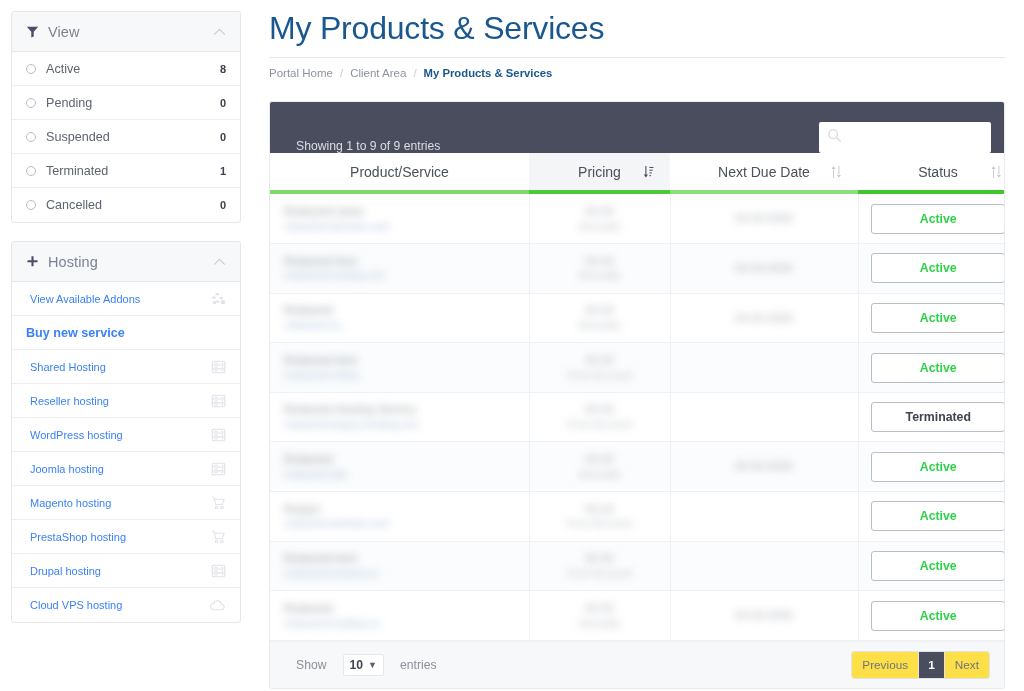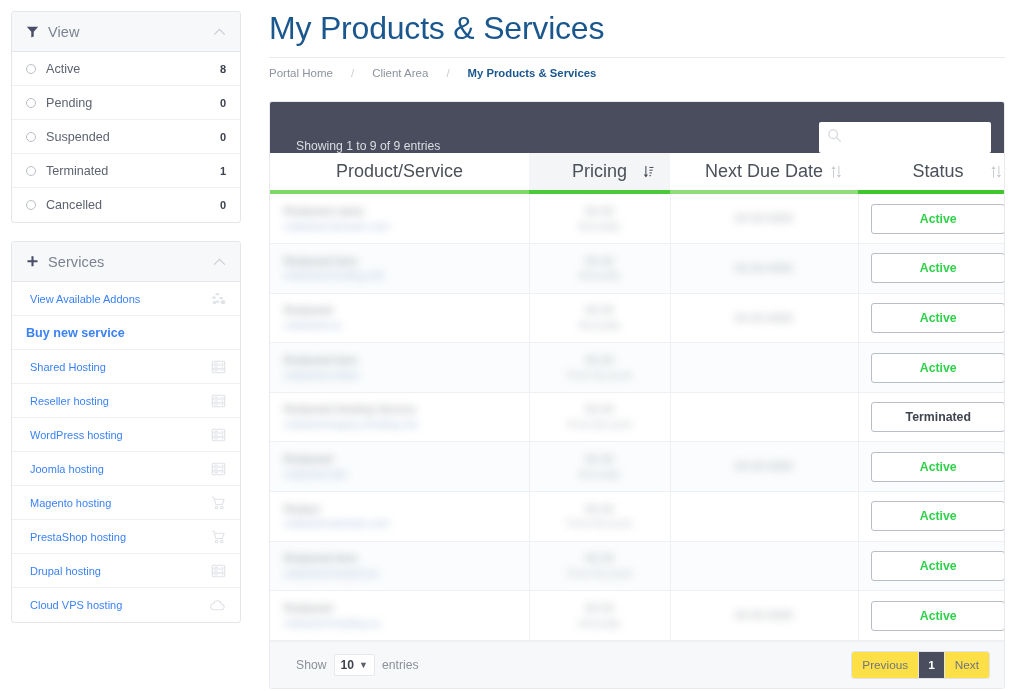--- a/index.html
+++ b/index.html
@@ -119,21 +119,21 @@
     padding: 10px 0 10px 0;
     letter-spacing: -.2px;
   }
 
   .breadcrumb {
     border-top: 1px solid #e8eaed;
     padding: 9px 0 0 0;
     font-size: 11.5px;
     display: flex;
     align-items: center;
-    gap: 18px;
+    gap: 7px;
     color: #9aa0ab;
   }
   .breadcrumb a { color: #8c929d; text-decoration: none; }
   .breadcrumb .sep { color: #c7ccd3; }
   .breadcrumb .current { color: #1b578f; font-weight: bold; font-size: 11.3px; }
 
   
   .table-card {
     margin-top: 22px;
     border: 1px solid #e8eaee;
@@ -172,21 +172,21 @@
     font-family: "Liberation Sans", sans-serif;
     color: #444;
     width: 100%;
     background: transparent;
   }
 
   table.dt { width: 100%; border-collapse: collapse; table-layout: fixed; }
 
   table.dt thead th {
     height: 37px;
-    font-size: 18px;
+    font-size: 14px;
     font-weight: normal;
     color: #4b5059;
     text-align: center;
     position: relative;
     background: #fff;
     vertical-align: middle;
     padding: 0;
   }
   table.dt thead th.sorted { background: #f4f5f7; }
   .th-inner {
@@ -269,21 +269,21 @@
     height: 47px;
     display: flex;
     align-items: center;
     padding: 0 14px 0 26px;
   }
   .show-entries {
     font-size: 12.2px;
     color: #8b9099;
     display: flex;
     align-items: center;
-    gap: 7px;
+    gap: 16px;
     flex: 1;
     text-align: center;
   }
   .sel-box {
     background: #fff;
     border: 1px solid #e6e8ec;
     border-radius: 2px;
     padding: 3px 6px;
     font-size: 12.2px;
     color: #3f4450;
@@ -370,21 +370,21 @@
       </div>
     </section>
 
     <section class="panel">
       <div class="panel-head">
         <span class="ph-icon">
           <svg width="13" height="13" viewBox="0 0 16 16">
               <path fill="#4a4e69" d="M6.7 1.5h2.6v4.9h4.9v2.6H9.3v4.9H6.7V9H1.8V6.4h4.9z"></path>
             </svg>
         </span>
-        <span class="ph-title">Services</span>
+        <span class="ph-title">Hosting</span>
         <span class="ph-chev">
           <svg width="13" height="8" viewBox="0 0 14 9">
               <path d="M1 7.5L7 1.6l6 5.9" stroke="#c8ccd4" stroke-width="1.3" fill="none"></path>
             </svg>
         </span>
       </div>
       <div>
 
         <div class="act-row">
           <span class="ar-label">View Available Addons</span>

